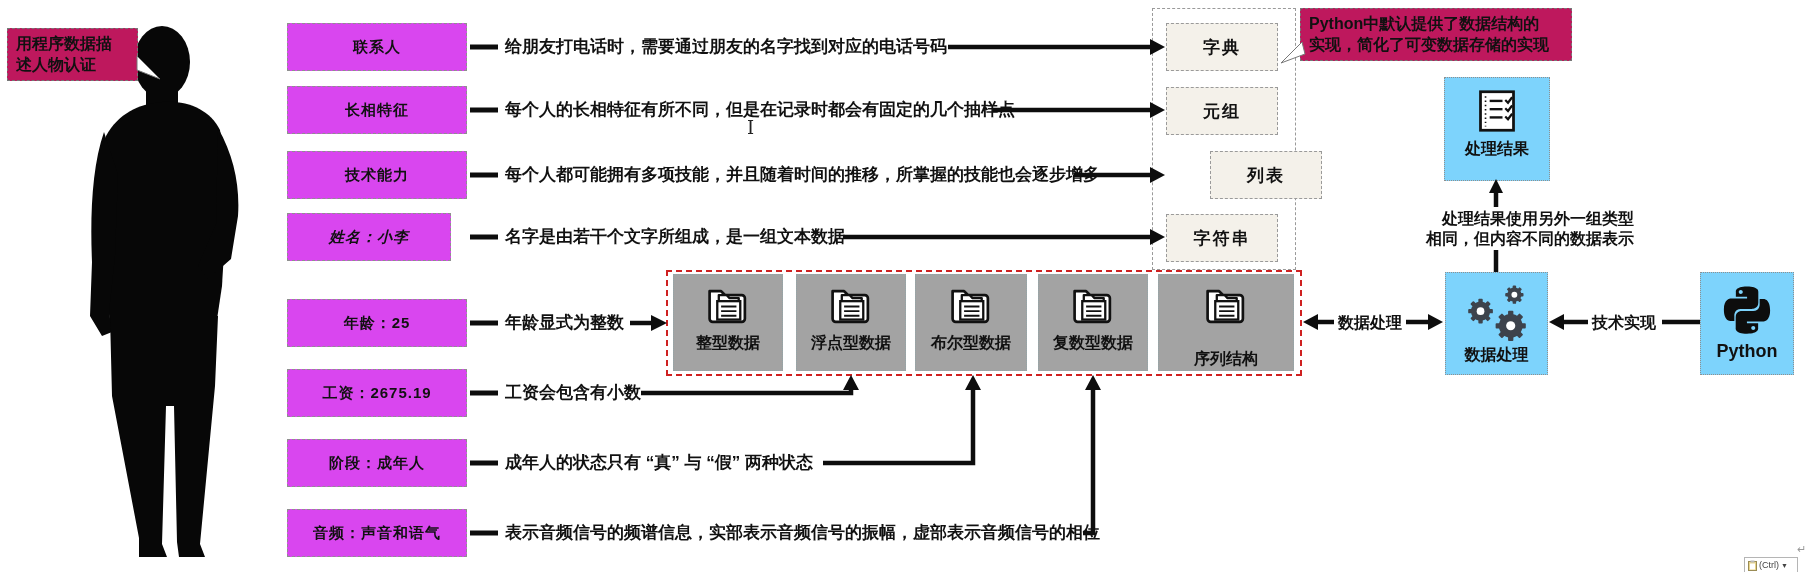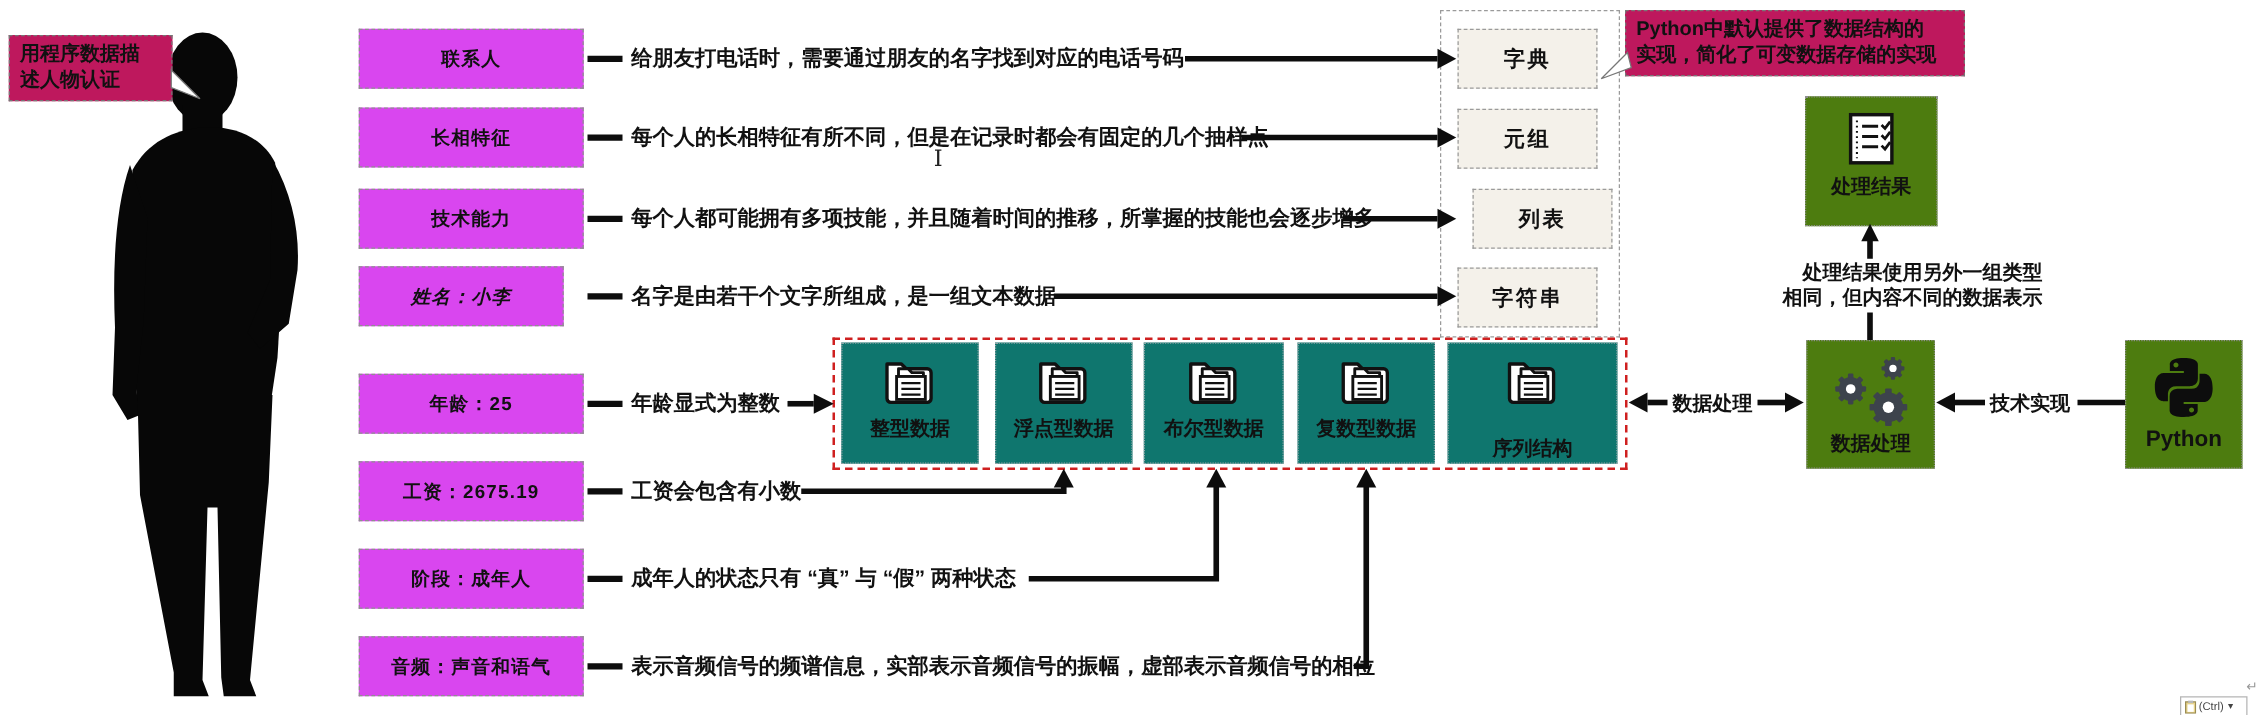--- a/index.html
+++ b/index.html
@@ -5,24 +5,24 @@
   html,body{margin:0;padding:0;background:#fff;}
   #stage{position:relative;width:1808px;height:572px;background:#fff;overflow:hidden;
          font-family:"Liberation Sans",sans-serif;color:#111;}
   .abs{position:absolute;box-sizing:border-box;}
   .cbox{display:flex;align-items:center;justify-content:center;font-weight:bold;}
   .labelbox{background:#d946ef;border:1px dashed #8f8f8f;font-size:15px;letter-spacing:1px;}
   .typebox{background:#f4f1ea;border:1px dashed #9a9a9a;font-size:17px;letter-spacing:2px;}
   .desc{font-weight:bold;font-size:17px;line-height:24px;height:24px;white-space:nowrap;}
   .typecol-outer{border:1px dashed #9a9a9a;background:#fff;}
   .redgroup{border:2px dashed #cf2020;background:transparent;}
-  .foldercell{background:#0f766e;border:1px dotted #93a5a8;display:flex;flex-direction:column;
+  .foldercell{background:#a3a3a3;border:1px dotted #93a5a8;display:flex;flex-direction:column;
               align-items:center;justify-content:flex-start;padding-top:9px;}
   .foldercell .flabel{font-weight:bold;font-size:16px;margin-top:7px;white-space:nowrap;}
-  .dotbox{border:1px dotted #8f8f8f;background:#4d7c0f;display:flex;flex-direction:column;
+  .dotbox{border:1px dotted #8f8f8f;background:#7dd3fc;display:flex;flex-direction:column;
           align-items:center;justify-content:flex-start;}
   .dotbox .blabel{font-weight:bold;font-size:16px;}
   .bubble{border:1px dashed #777;background:#be185d;font-weight:bold;font-size:16px;
           line-height:21px;padding:4px 8px;}
   .edgelabel{font-weight:bold;font-size:16px;white-space:nowrap;}
   .note{font-weight:bold;font-size:16px;line-height:20px;text-align:right;}
   #wires{position:absolute;left:0;top:0;z-index:5;pointer-events:none;}
   .cursorI{font-family:"DejaVu Serif",serif;font-size:18px;color:#222;font-weight:normal;}
   .pastebtn{border:1px solid #b5b5b5;background:#fff;font-size:9px;color:#444;
             display:flex;align-items:center;gap:2px;padding:1px 3px;}
@@ -98,21 +98,21 @@
 
   <div class="abs cursorI" style="left:747px;top:117px;">I</div>
 
   <div class="abs typecol-outer" style="left:1152px;top:8px;width:144px;height:262px;"></div>
   <div class="abs cbox typebox" style="left:1166px;top:23px;width:112px;height:48px;z-index:2;">
       <span>字典</span>
     </div>
   <div class="abs cbox typebox" style="left:1166px;top:87px;width:112px;height:48px;z-index:2;">
       <span>元组</span>
     </div>
-  <div class="abs cbox typebox" style="left:1178px;top:151px;width:112px;height:48px;z-index:2;">
+  <div class="abs cbox typebox" style="left:1210px;top:151px;width:112px;height:48px;z-index:2;">
       <span>列表</span>
     </div>
   <div class="abs cbox typebox" style="left:1166px;top:214px;width:112px;height:48px;z-index:2;">
       <span>字符串</span>
     </div>
 
   <div class="abs redgroup" style="left:666px;top:270px;width:636px;height:106px;z-index:3;"></div>
   <div class="abs foldercell" style="left:673px;top:274px;width:110px;height:97px;">
     <svg width="46" height="42" viewBox="0 0 60 54">
         <use href="#sym-folder"></use>

